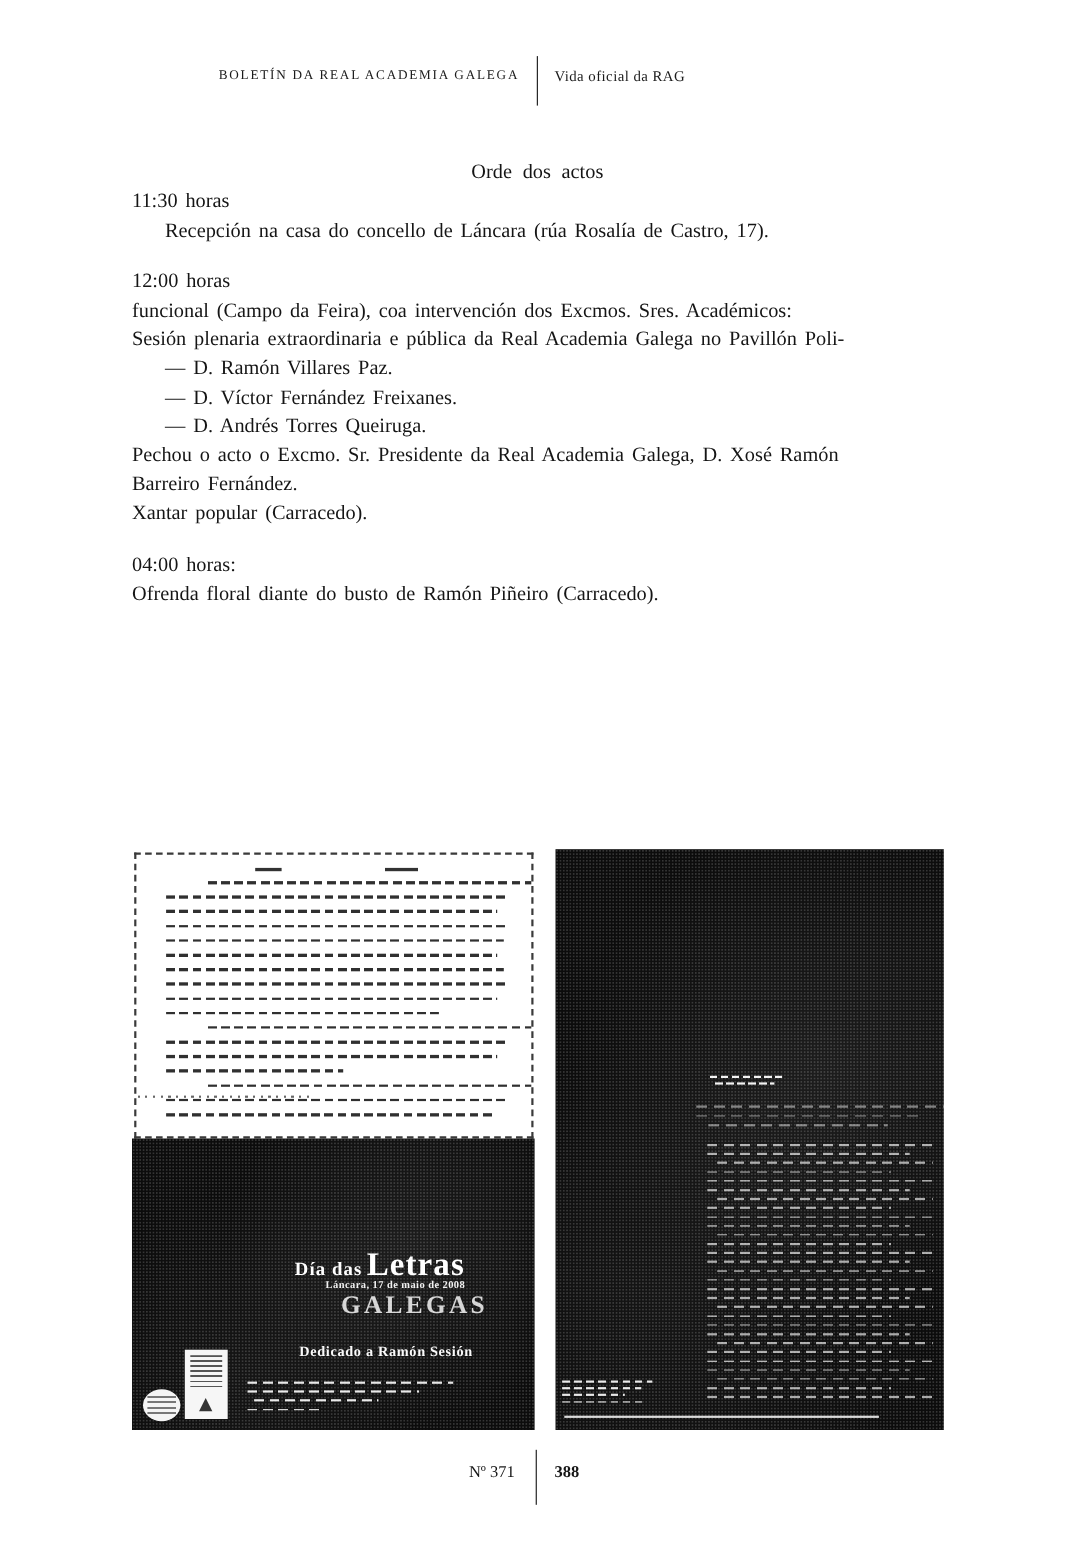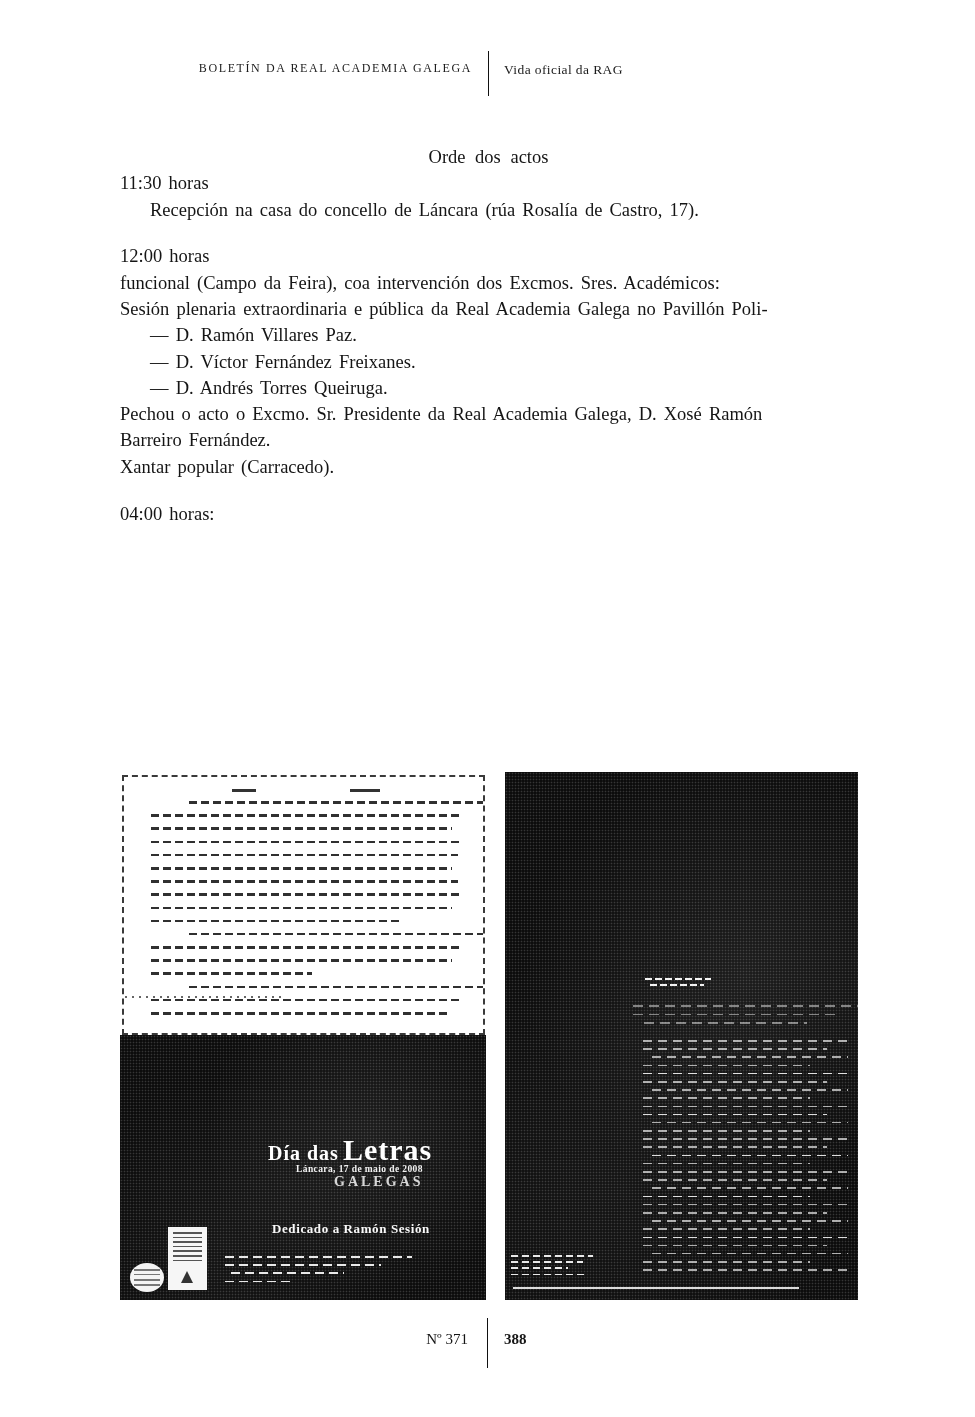--- a/index.html
+++ b/index.html
@@ -67,29 +67,29 @@
       radial-gradient(circle at 68% 38%,rgba(255,255,255,.07),rgba(255,255,255,0) 55%),
       radial-gradient(circle at 30% 78%,rgba(255,255,255,.04),rgba(255,255,255,0) 50%),
       radial-gradient(rgba(255,255,255,.17) .6px,rgba(255,255,255,0) 1.15px);
     background-size:auto,auto,3px 3px;
   }
   .poster-left{
     position:absolute;left:120px;top:1035px;width:366px;height:265px;
     color:#fff;overflow:hidden;
   }
   .pl-title{position:absolute;left:148px;top:98px;white-space:nowrap;color:#fff;}
-  .pl-title .t-small{font-size:20px;font-weight:bold;letter-spacing:1px;}
+  .pl-title .t-small{font-size:17px;font-weight:bold;letter-spacing:1px;}
   .pl-title .t-large{font-size:30px;font-weight:bold;letter-spacing:1px;}
   .pl-sub{
     position:absolute;left:176px;top:129px;font-size:9.5px;font-weight:bold;
     letter-spacing:.4px;white-space:nowrap;color:#f2f2f2;
   }
   .pl-caps{
-    position:absolute;left:190px;top:139px;font-size:14px;font-weight:bold;
-    letter-spacing:3px;white-space:nowrap;color:rgba(255,255,255,.82);margin-left:24px;
+    position:absolute;left:190px;top:139px;font-size:23px;font-weight:bold;
+    letter-spacing:3px;white-space:nowrap;color:rgba(255,255,255,.82);
   }
   .pl-dedication{
     position:absolute;left:152px;top:186px;font-size:13px;font-weight:bold;
     letter-spacing:.6px;white-space:nowrap;color:#fafafa;
   }
   .pl-smalltext{position:absolute;left:105px;top:221px;width:195px;}
   .pl-smalltext .gen-line{
     height:1.8px;margin-bottom:6.4px;
     background:repeating-linear-gradient(90deg,rgba(255,255,255,.9) 0 9px,rgba(0,0,0,0) 9px 14px);
   }
@@ -179,20 +179,21 @@
     <div class="line">Sesión plenaria extraordinaria e pública da Real Academia Galega no Pavillón Poli-</div>
     <div class="line indent">— D. Ramón Villares Paz.</div>
     <div class="line indent">— D. Víctor Fernández Freixanes.</div>
     <div class="line indent">— D. Andrés Torres Queiruga.</div>
     <div class="line">Pechou o acto o Excmo. Sr. Presidente da Real Academia Galega, D. Xosé Ramón</div>
     <div class="line">Barreiro Fernández.</div>
 
     <div class="line">Xantar popular (Carracedo).</div>
 
     <div class="line gap">04:00 horas:</div>
+    <div class="line">Ofrenda floral diante do busto de Ramón Piñeiro (Carracedo).</div>
   </div>
 
   <div class="scan-doc">
     <div class="headrow">
       <div class="frag f1"></div>
       <div class="frag f2"></div>
     </div>
     <div class="scan-par a">
         <div class="gen-line"></div>
         <div class="gen-line"></div>

